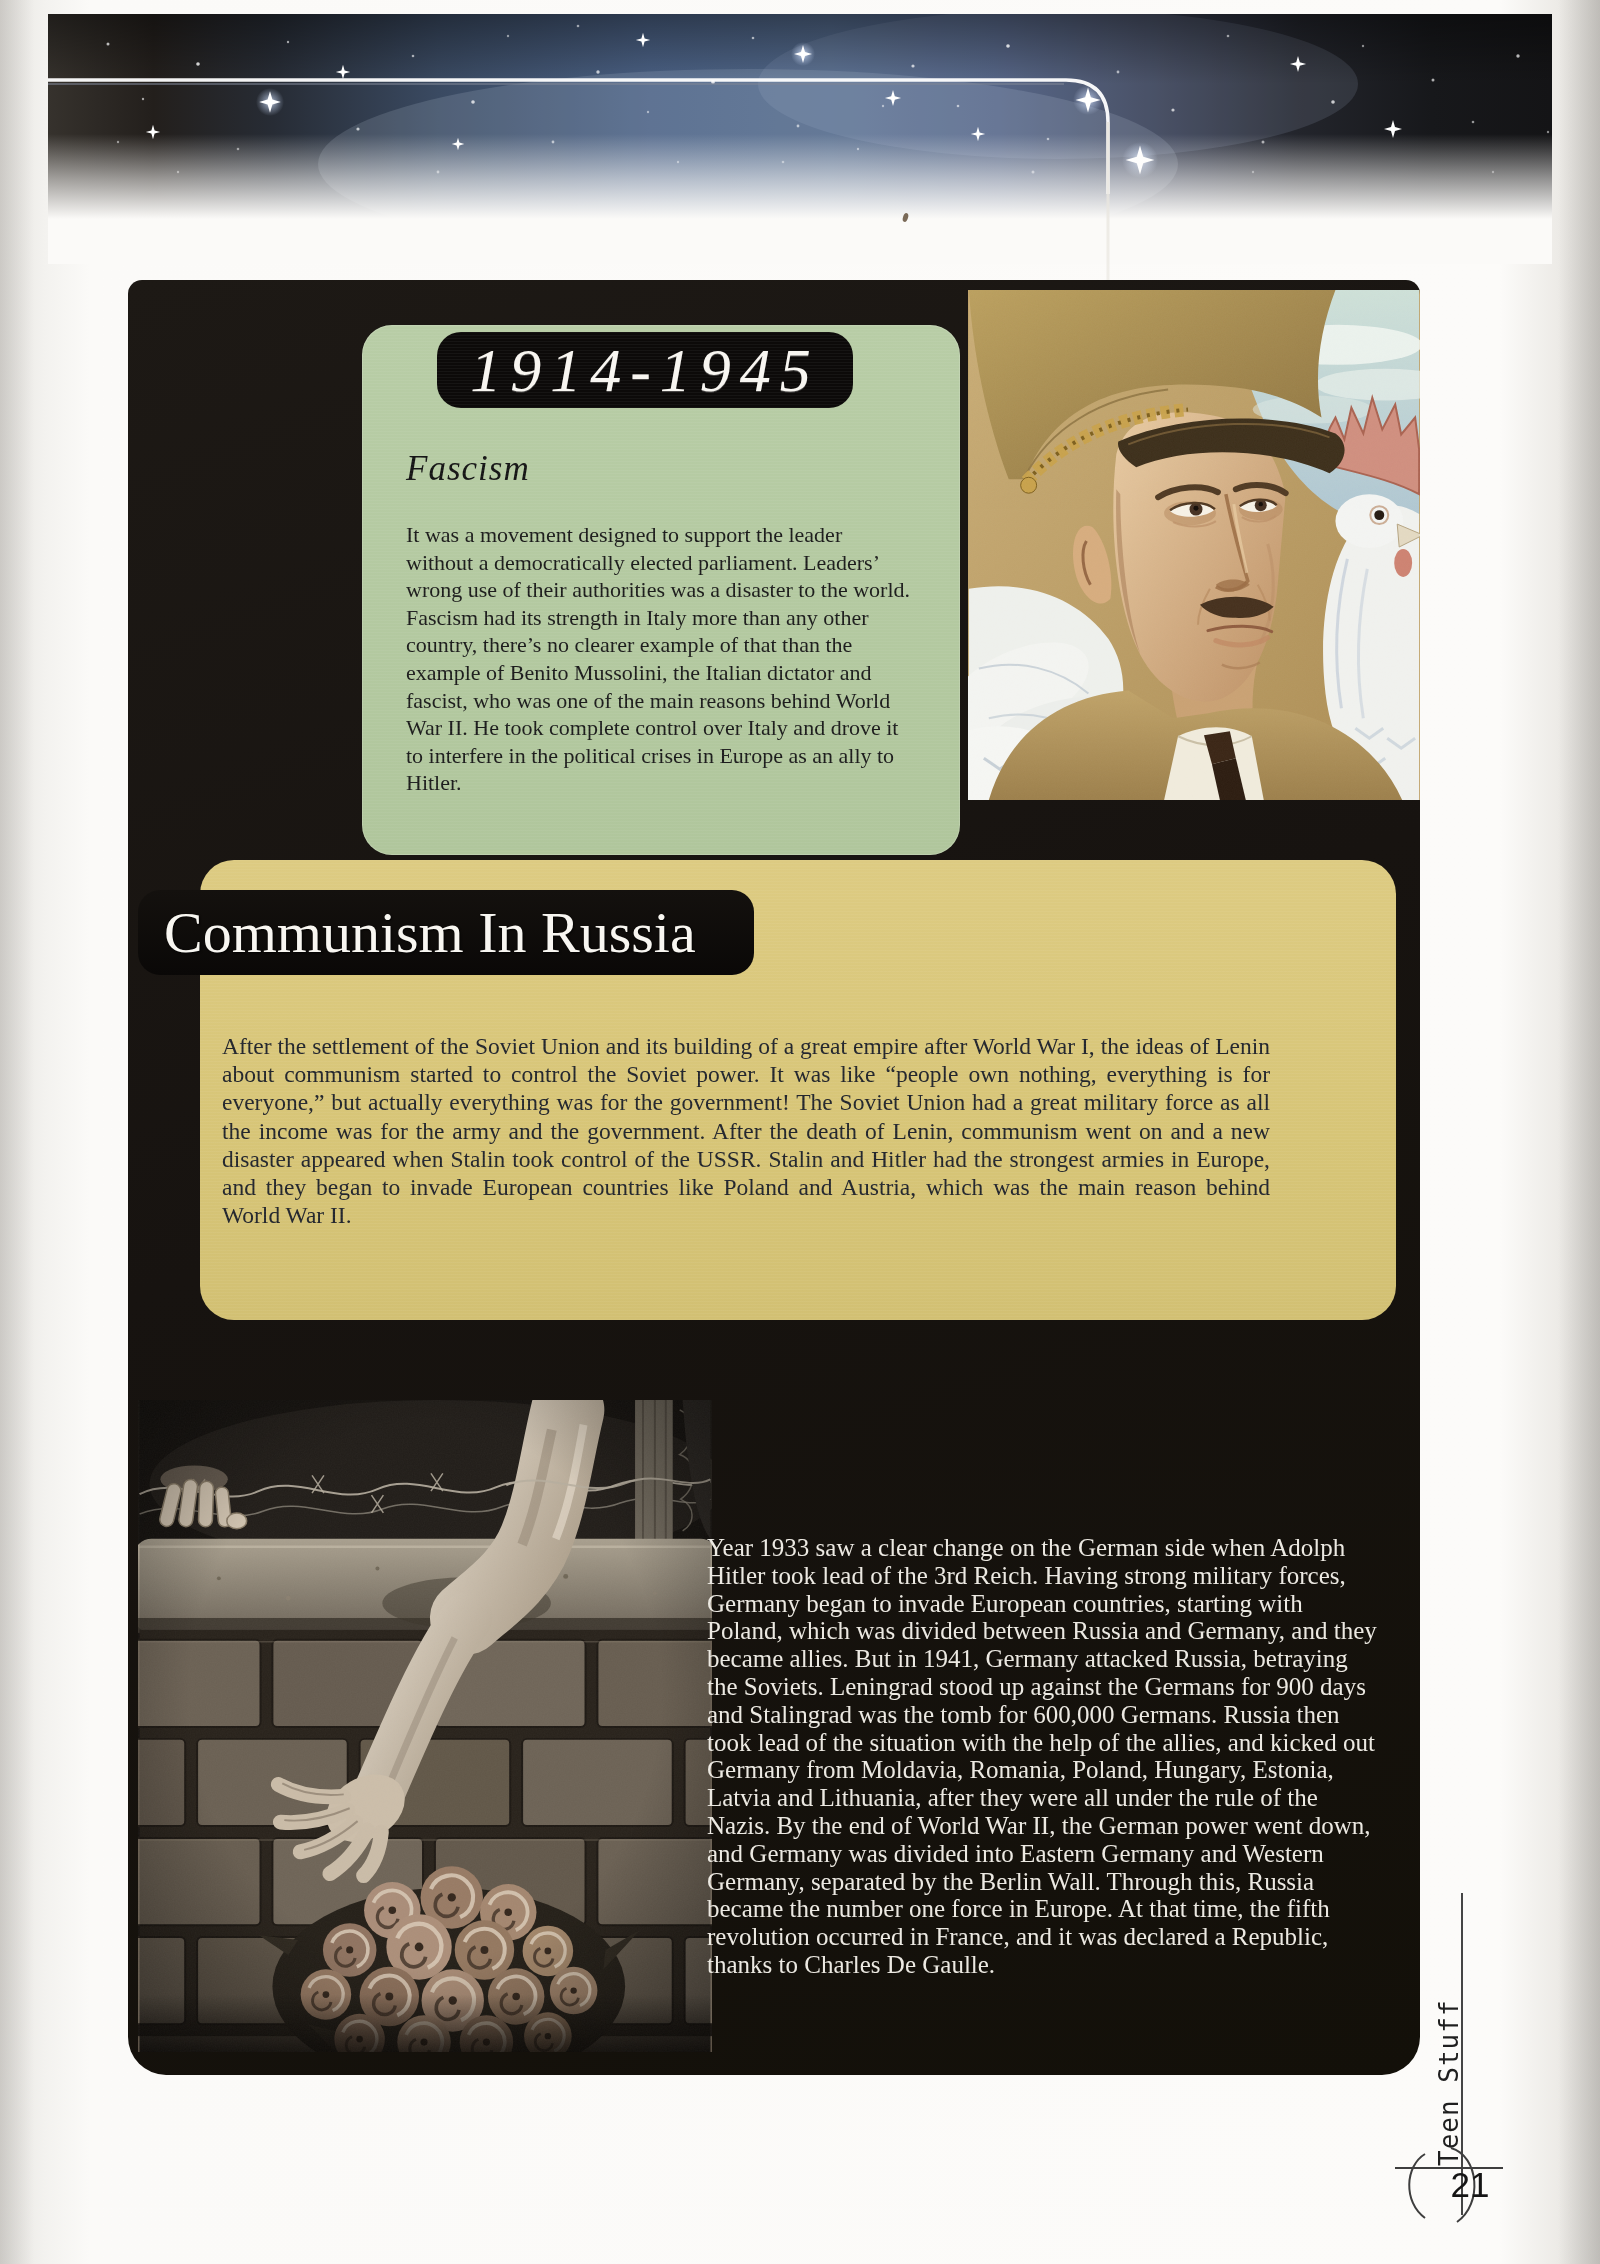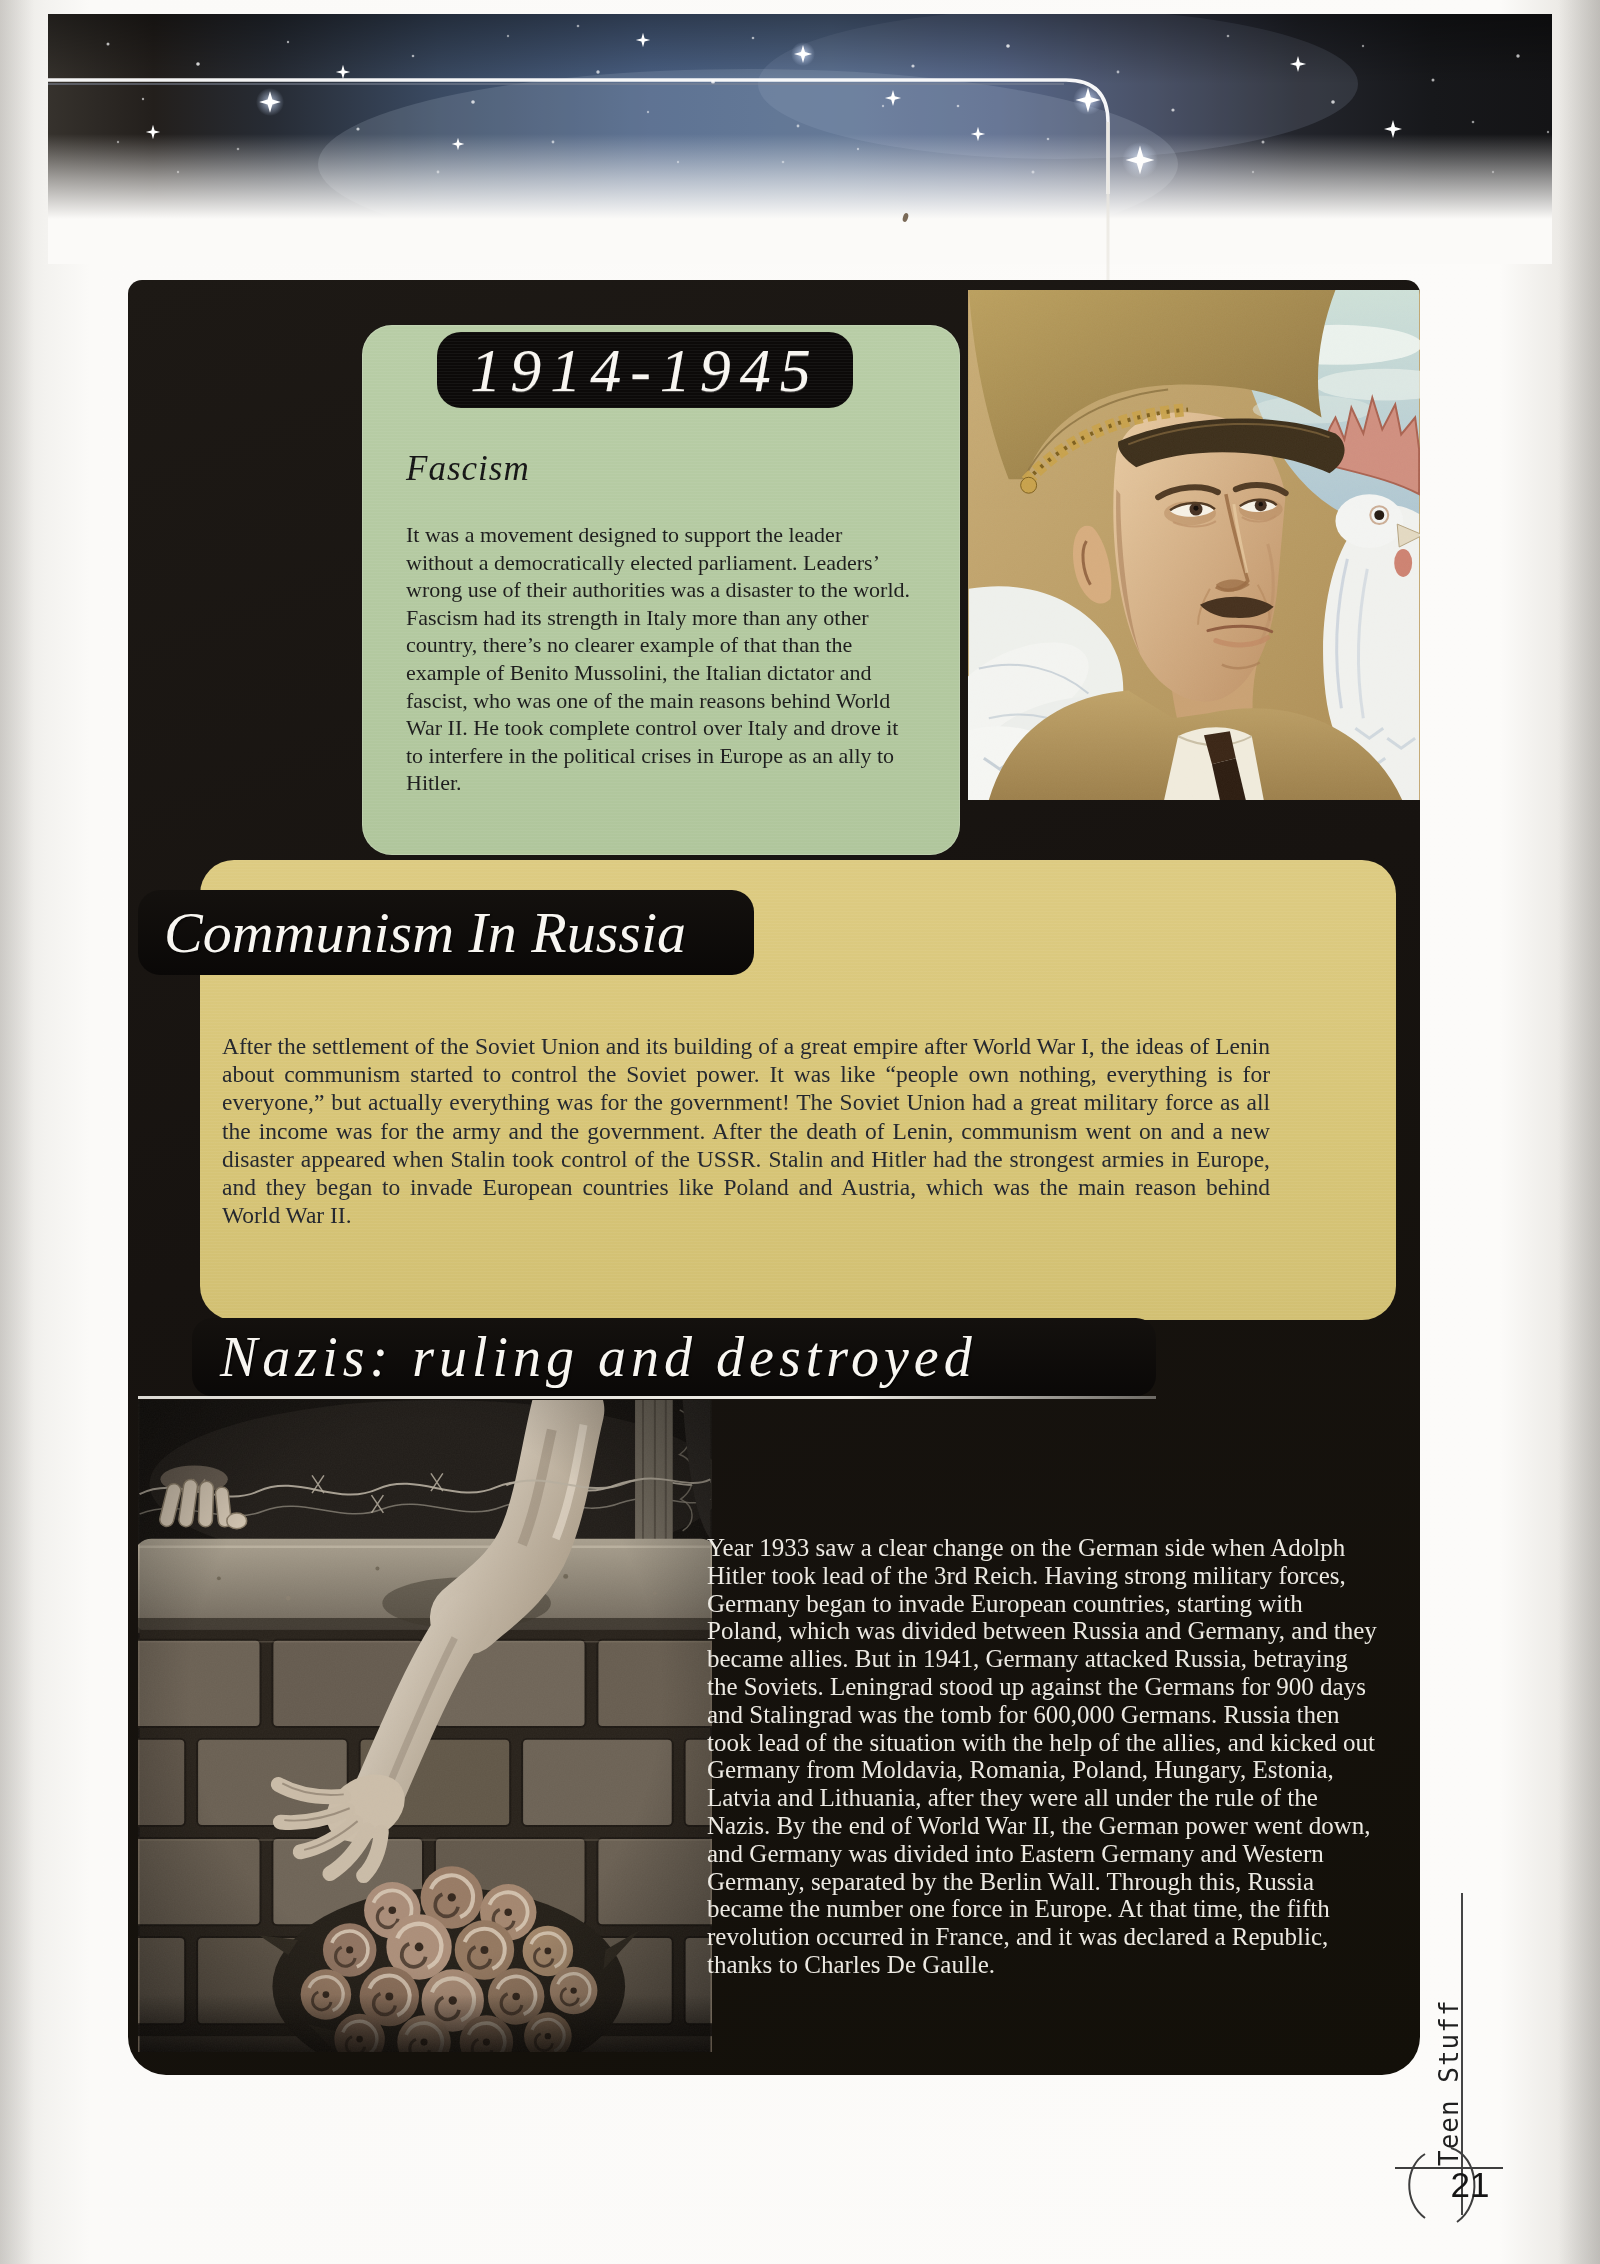--- a/index.html
+++ b/index.html
@@ -41,21 +41,21 @@
   .portrait svg{display:block;width:100%;height:100%;}
 
   
   .tan-panel{position:absolute;left:72px;top:580px;width:1196px;height:460px;border-radius:34px;
         background:linear-gradient(180deg,#ddcb82,var(--tan-panel,#d7c577) 60%,#d2c073);}
   .communism-body{position:absolute;left:22px;top:172px;width:1048px;margin:0;
         font-size:23.5px;line-height:28.2px;color:#23262d;text-align:justify;}
 
   
   .h-badge{position:absolute;background:linear-gradient(180deg,#14110e,#0a0807);display:flex;align-items:center;z-index:5;}
-  .h-badge span{font-style:italic;color:var(--heading-text,#f8f6f1);white-space:nowrap;
+  .h-badge span{color:var(--heading-text,#f8f6f1);white-space:nowrap;
         text-shadow:1px 1px 2px rgba(0,0,0,.8);}
   .communism-badge{left:10px;top:610px;width:590px;height:85px;border-radius:22px;padding-left:26px;}
   .communism-badge span{font-size:58px;}
   .nazis-badge{left:64px;top:1038px;width:936px;height:78px;border-radius:20px;padding-left:28px;}
   .nazis-badge span{font-size:56px;letter-spacing:5px;}
   .nazis-badge::after{content:"";position:absolute;left:-54px;right:0;bottom:-3px;height:3px;
         background:linear-gradient(90deg,rgba(240,238,232,.9),#efede7 70%,rgba(240,238,232,.4));}
 
   
   .wall-image{position:absolute;left:10px;top:1120px;width:574px;height:652px;background:#15120f;z-index:2;}
@@ -317,23 +317,20 @@
     </div>
 
     <div class="tan-panel">
       <p class="communism-body">After the settlement of the Soviet Union and its building of a great empire after World War I, the ideas of Lenin about communism started to control the Soviet power. It was like “people own nothing, everything is for everyone,” but actually everything was for the government! The Soviet Union had a great military force as all the income was for the army and the government. After the death of Lenin, communism went on and a new disaster appeared when Stalin took control of the USSR. Stalin and Hitler had the strongest armies in Europe, and they began to invade European countries like Poland and Austria, which was the main reason behind World War II.</p>
     </div>
 
     <div class="h-badge communism-badge">
       <span>Communism In Russia</span>
     </div>
 
-    <div class="h-badge nazis-badge">
-      <span>Nazis: ruling and destroyed</span>
-    </div>
 
     <div class="wall-image" role="img" aria-label="Arm reaching over the Berlin Wall with barbed wire and a bouquet of roses">
       <svg viewBox="0 0 576 658">
         <defs>
           <linearGradient id="copG" x1="0" y1="0" x2="0" y2="1">
             <stop offset="0" stop-color="#a89f8e"></stop>
               <stop offset="1" stop-color="#6e665a"></stop>
             </linearGradient>
           <linearGradient id="armG" x1="0" y1="0" x2="1" y2="1">
             <stop offset="0" stop-color="#ddd3c4"></stop>

